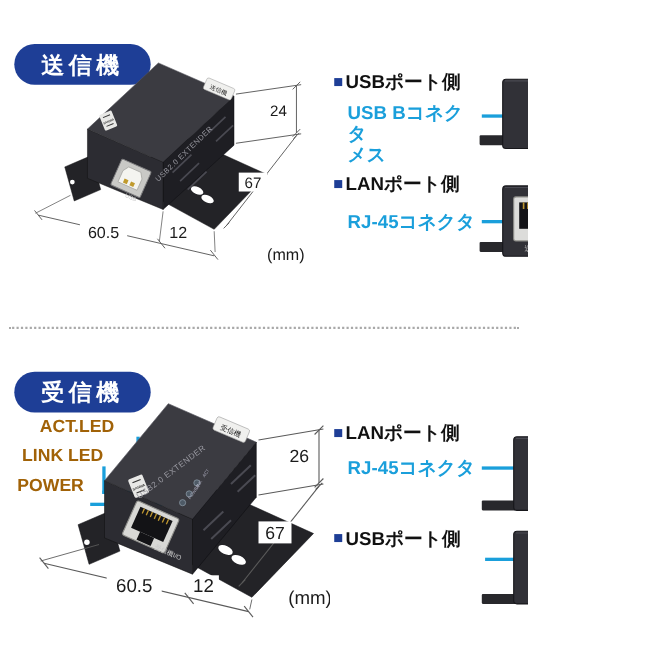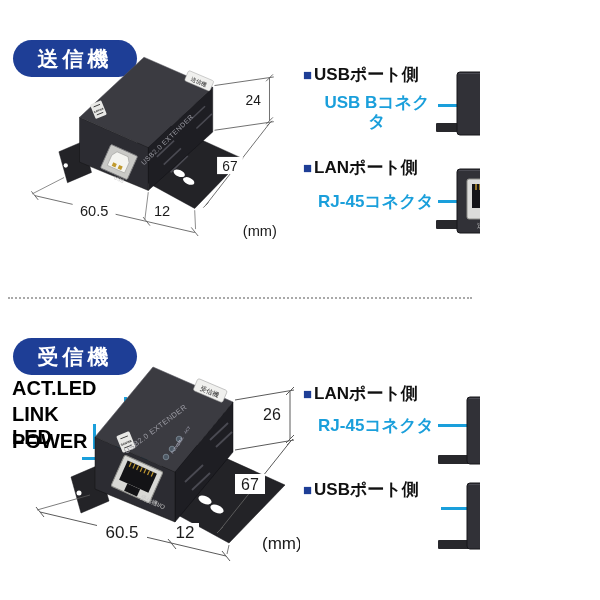--- a/index.html
+++ b/index.html
@@ -5,23 +5,23 @@
   html,body{margin:0;padding:0;background:#fff;}
   .page{position:relative;width:480px;height:600px;background:#fff;overflow:hidden;
         font-family:"Liberation Sans","DejaVu Sans",sans-serif;}
   .abs{position:absolute;}
   .badge{position:absolute;left:13px;width:124px;height:37px;border-radius:19px;
          background:#1e3e96;color:#fff;font-weight:bold;font-size:21px;letter-spacing:4px;
          display:flex;align-items:center;justify-content:center;}
   .sec-head{position:absolute;display:flex;align-items:center;font-weight:bold;font-size:17px;color:#111;}
   .sec-head .sq{color:#1e3e96;font-size:15px;margin-right:2px;line-height:1;}
   .cyan{color:#1a9fdb;font-weight:bold;font-size:17px;line-height:19px;}
-  .right{text-align:center;}
+  .right{text-align:left;}
   .cline{position:absolute;background:#1a9fdb;}
-  .ledlab{position:absolute;color:#000000;font-weight:bold;font-size:20px;line-height:23px;text-align:left;}
+  .ledlab{position:absolute;color:#a16207;font-weight:bold;font-size:16px;line-height:23px;text-align:center;}
   .divider{position:absolute;left:8px;right:8px;top:297px;border-top:2px dotted #a9a9a9;}
   svg text{font-family:"Liberation Sans","DejaVu Sans",sans-serif;}
 </style>
 </head>
 <body>
 
 <div class="page">
 
   <div class="badge" style="top:40px;">送信機</div>
 
@@ -100,20 +100,21 @@
       <text x="258" y="268" font-size="17">(mm)</text>
     </g>
   </svg>
 
   <div class="sec-head" style="left:303px;top:63px;">
     <span class="sq">■</span>
     <span>USBポート側</span>
   </div>
   <div class="abs cyan right" style="left:316px;top:93px;width:122px;">
     <div>USB Bコネクタ</div>
+    <div>メス</div>
   </div>
   <div class="cline" style="left:438px;top:104px;width:50px;height:3px;"></div>
 
   <svg class="abs" style="left:430px;top:66px;" width="170" height="74" viewBox="430 66 170 74">
     <rect x="436" y="123" width="24" height="9" rx="1" fill="#28282c"></rect>
     <rect x="584" y="123" width="16" height="9" rx="1" fill="#28282c"></rect>
     <rect x="457" y="72" width="130" height="63" rx="3" fill="#313137" stroke="#17171b" stroke-width="1"></rect>
     <line x1="459" y1="73.5" x2="585" y2="73.5" stroke="#4a4a52" stroke-width="1"></line>
     <g transform="translate(504,104)">
       <rect x="-18" y="-16" width="36" height="32" rx="2" fill="#cfcfcc" stroke="#85858a" stroke-width="1"></rect>

